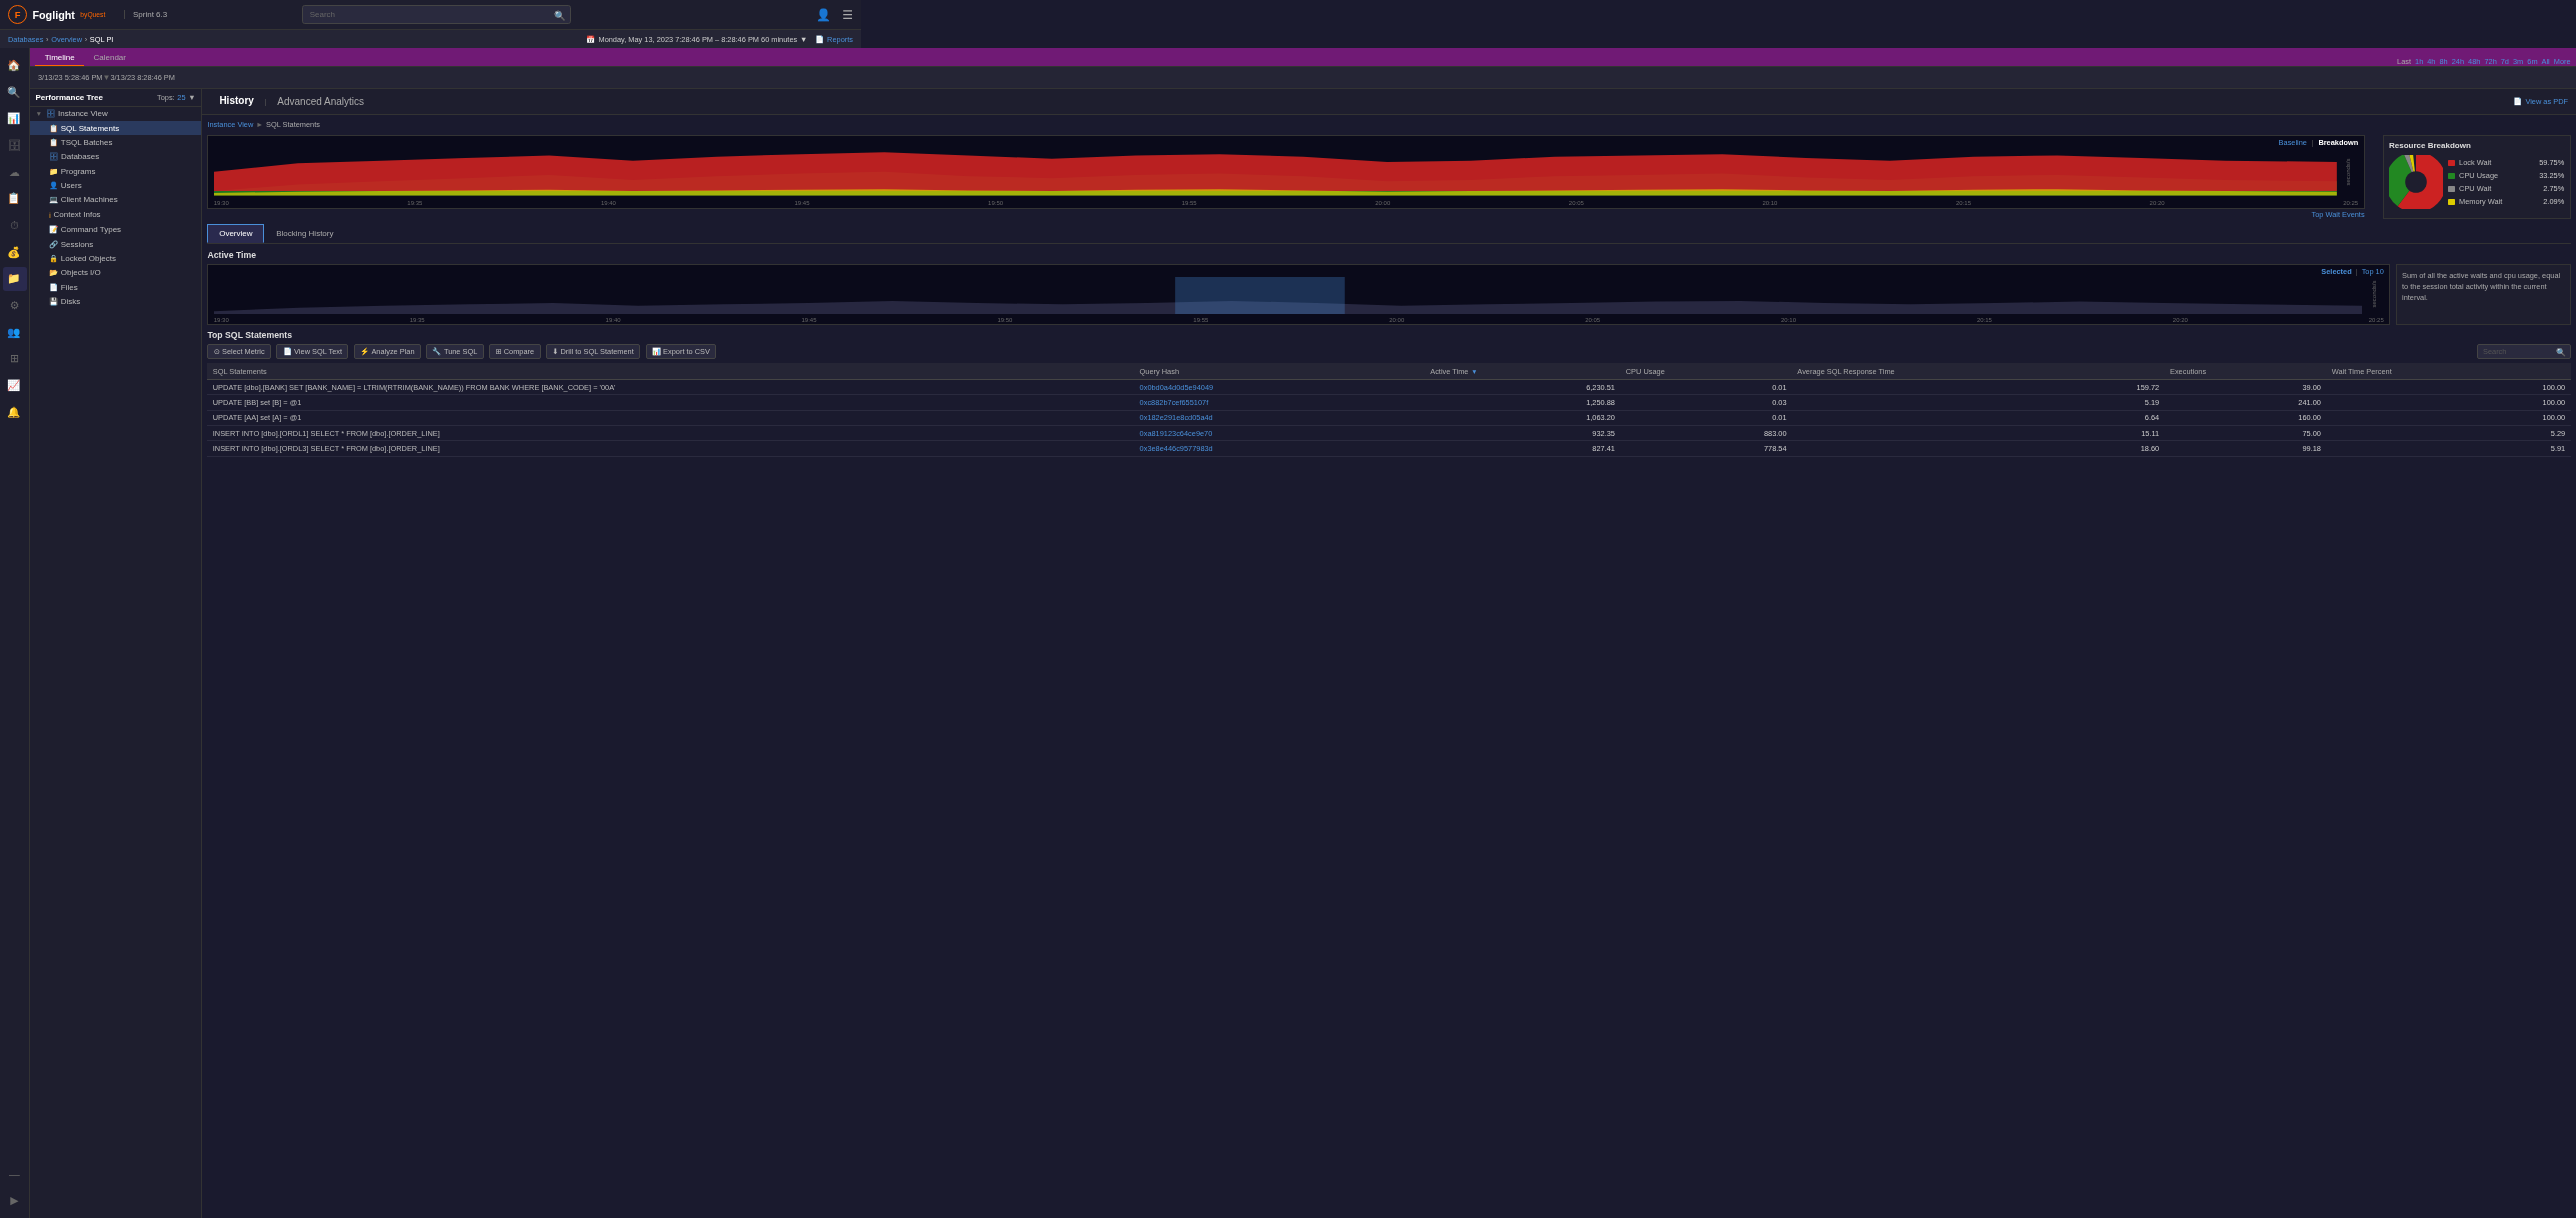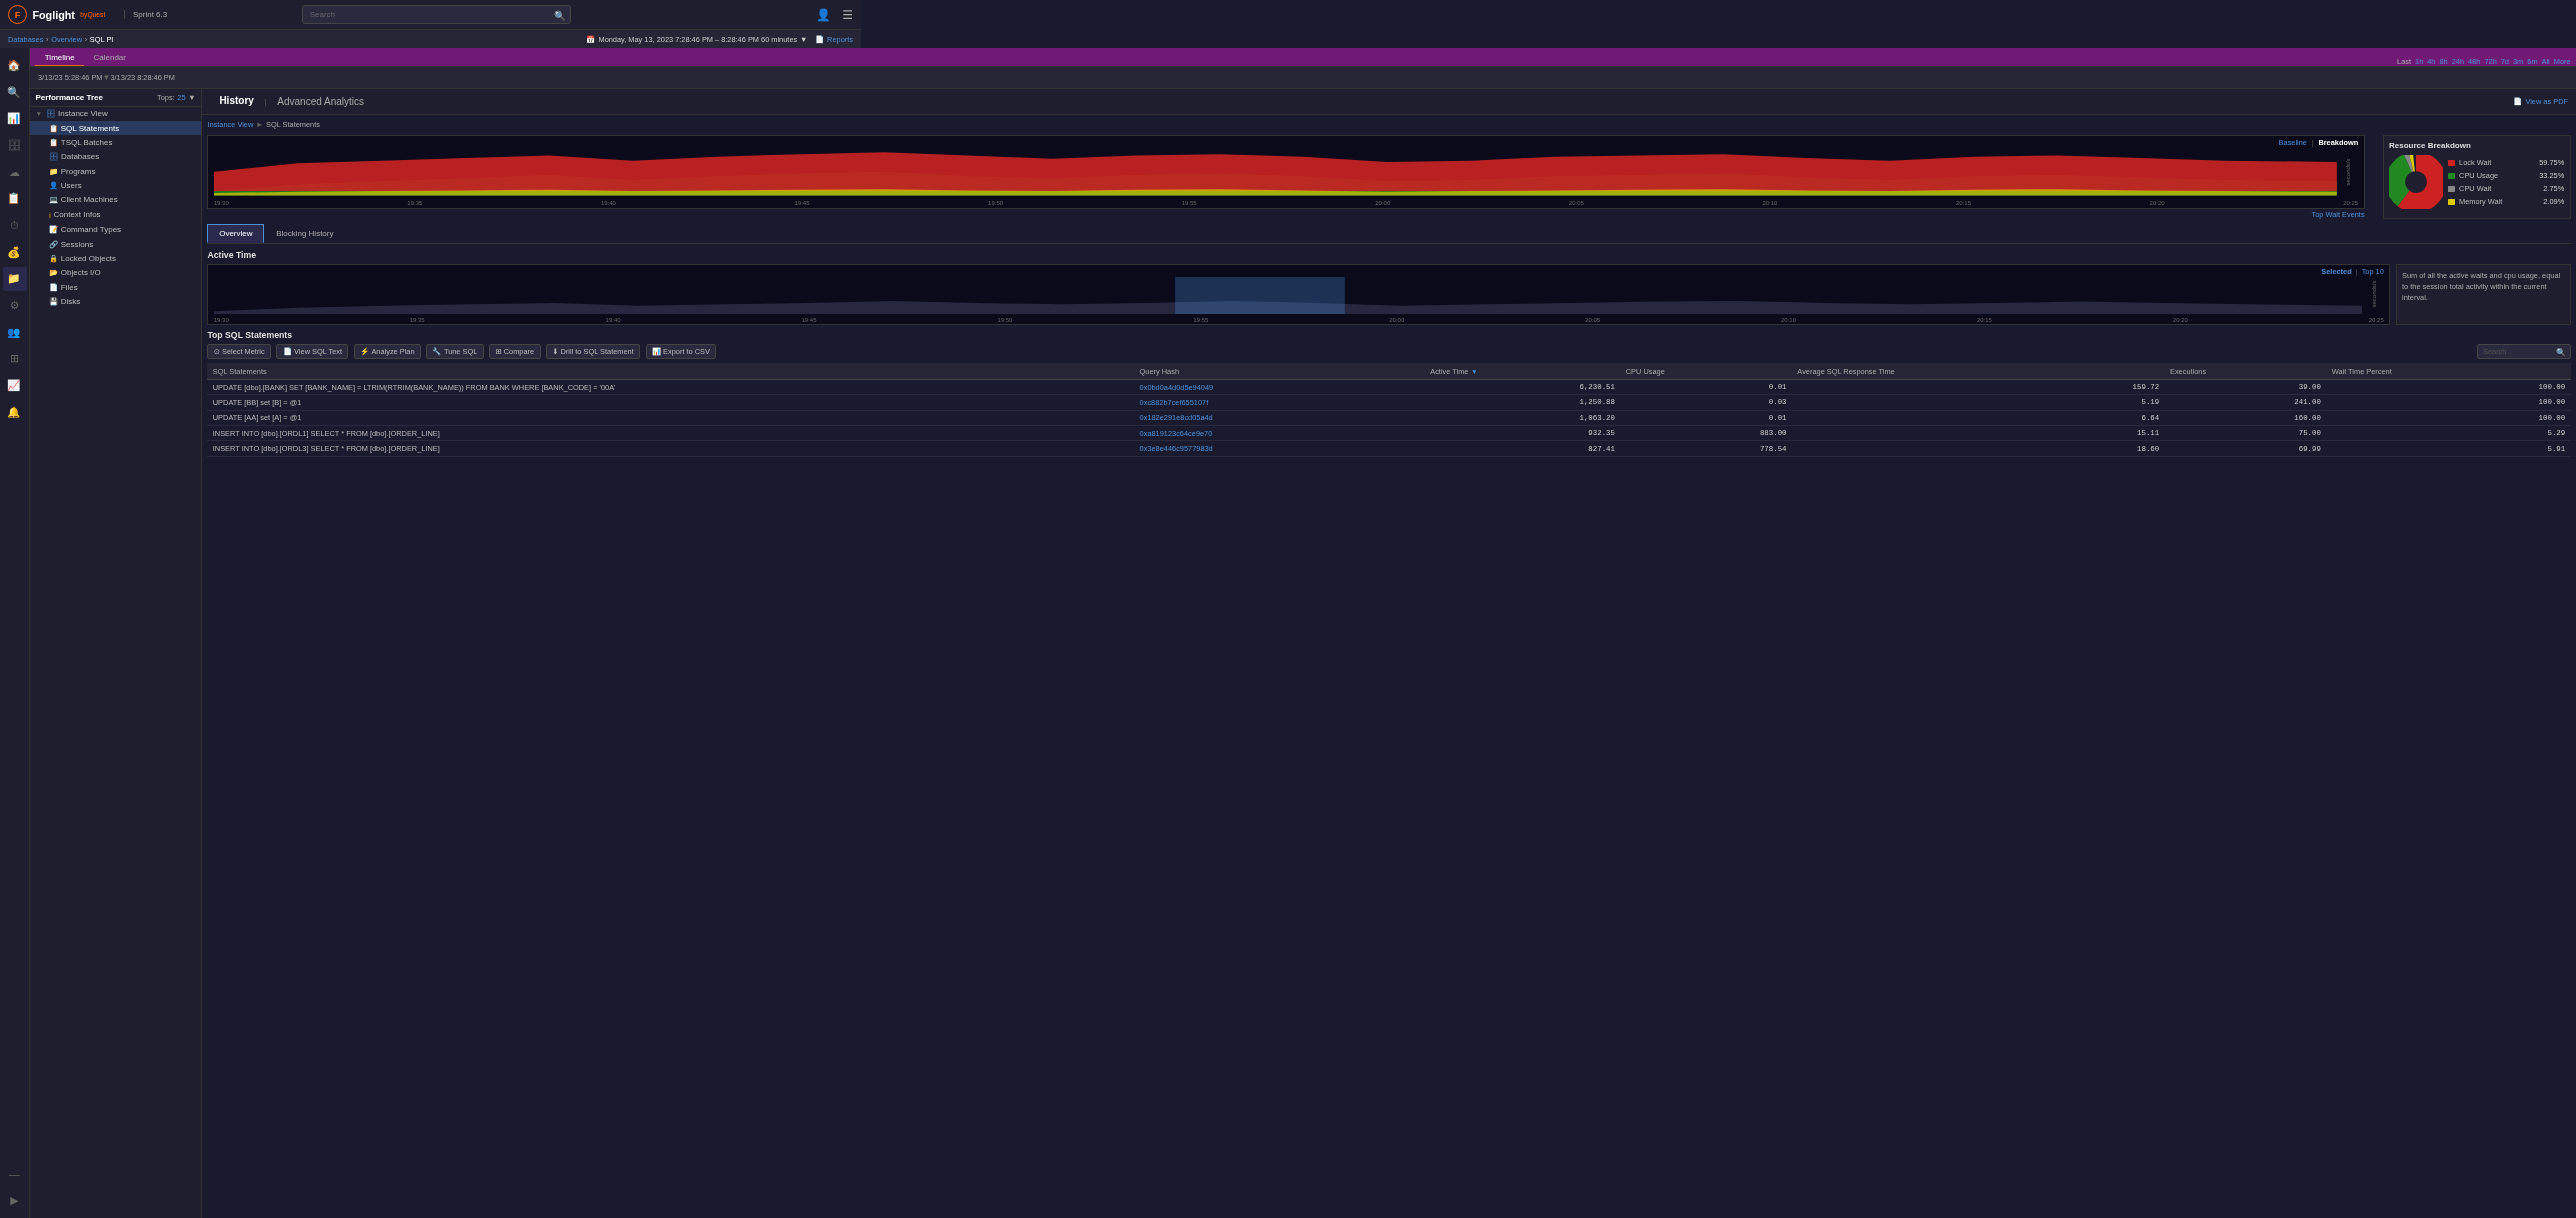--- a/index.html
+++ b/index.html
@@ -439,21 +439,21 @@
     .sql-table th .sort-arrow { color: #4a90d9; margin-left: 2px; }
     .sql-table td {
       padding: 2.7px 5.4px;
       border-bottom: 0.7px solid #2a2a3e;
       color: #bbb;
       white-space: nowrap;
       overflow: hidden;
       text-overflow: ellipsis;
       max-width: 269px;
     }
-    .sql-table .num { text-align: right; color: #ccc; font-family: Liberation Mono, monospace; }
+    .sql-table .num { text-align: right; color: #ccc; }
     .sql-table .hash { color: #4a90d9; }
 
     
     ::-webkit-scrollbar { width: 4px; height: 4px; }
     ::-webkit-scrollbar-track { background: #1a1a2e; }
     ::-webkit-scrollbar-thumb { background: #444; border-radius: 2px; }
 
     
     .chart-time-labels {
       position: absolute;
@@ -915,21 +915,21 @@
       <td class="num">15.11</td>
       <td class="num">75.00</td>
       <td class="num">5.29</td>
     </tr>
               <tr>
       <td title="INSERT INTO [dbo].[ORDL3] SELECT * FROM [dbo].[ORDER_LINE]">INSERT INTO [dbo].[ORDL3] SELECT * FROM [dbo].[ORDER_LINE]</td>
       <td class="hash">0x3e8e446c9577983d</td>
       <td class="num">827.41</td>
       <td class="num">778.54</td>
       <td class="num">18.60</td>
-      <td class="num">69.99</td>
+      <td class="num">99.18</td>
       <td class="num">5.91</td>
     </tr>
             </tbody>
         </table>
 
       </div>
     </div>
   </div>
 </div>
 

